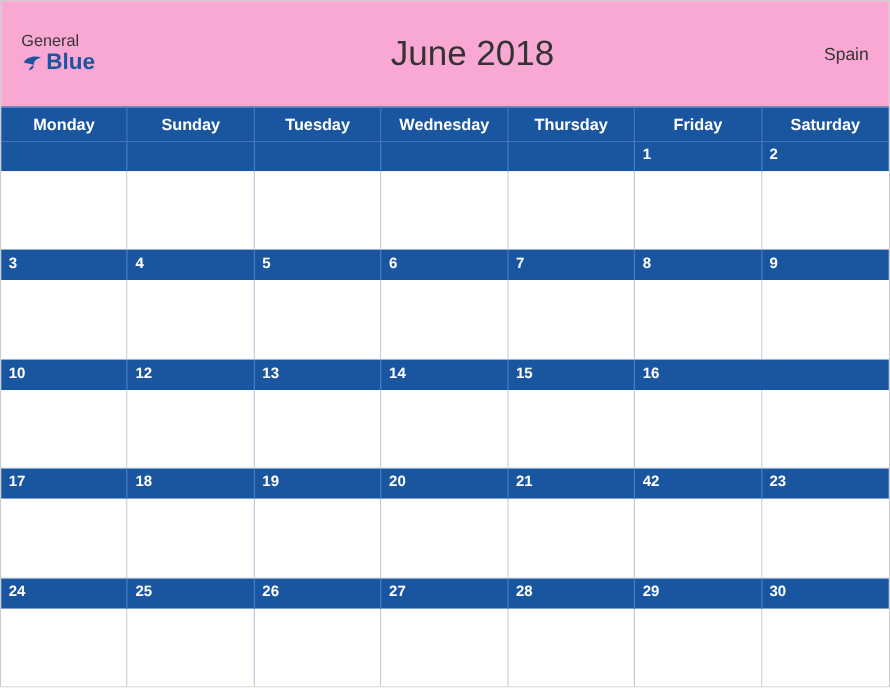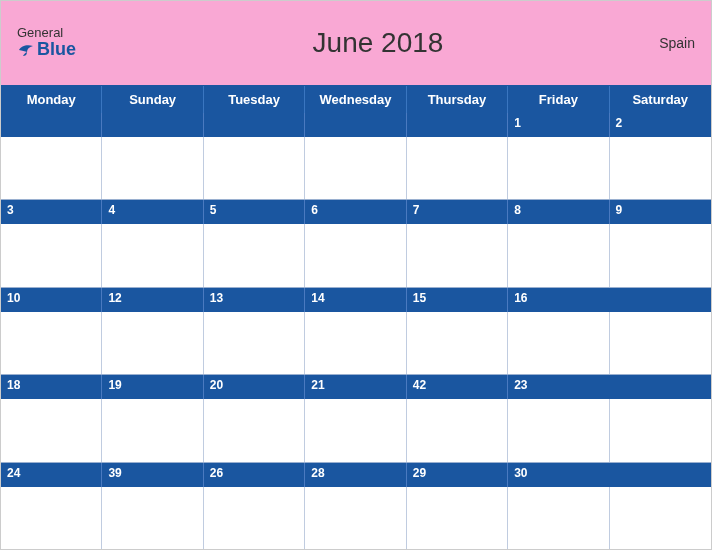--- a/index.html
+++ b/index.html
@@ -255,20 +255,23 @@
             <div class="cal-week-body-cell"></div>
             <div class="cal-week-body-cell"></div>
             <div class="cal-week-body-cell"></div>
             <div class="cal-week-body-cell"></div>
             <div class="cal-week-body-cell"></div>
           </div>
         </div>
         <div class="cal-week">
           <div class="cal-week-header">
             <div class="cal-week-header-cell">
+              <span class="day-num">17</span>
+            </div>
+            <div class="cal-week-header-cell">
               <span class="day-num">18</span>
             </div>
             <div class="cal-week-header-cell">
               <span class="day-num">19</span>
             </div>
             <div class="cal-week-header-cell">
               <span class="day-num">20</span>
             </div>
             <div class="cal-week-header-cell">
               <span class="day-num">21</span>
@@ -289,24 +292,27 @@
             <div class="cal-week-body-cell"></div>
             <div class="cal-week-body-cell"></div>
           </div>
         </div>
         <div class="cal-week">
           <div class="cal-week-header">
             <div class="cal-week-header-cell">
               <span class="day-num">24</span>
             </div>
             <div class="cal-week-header-cell">
-              <span class="day-num">39</span>
+              <span class="day-num">25</span>
             </div>
             <div class="cal-week-header-cell">
               <span class="day-num">26</span>
+            </div>
+            <div class="cal-week-header-cell">
+              <span class="day-num">27</span>
             </div>
             <div class="cal-week-header-cell">
               <span class="day-num">28</span>
             </div>
             <div class="cal-week-header-cell">
               <span class="day-num">29</span>
             </div>
             <div class="cal-week-header-cell">
               <span class="day-num">30</span>
             </div>

